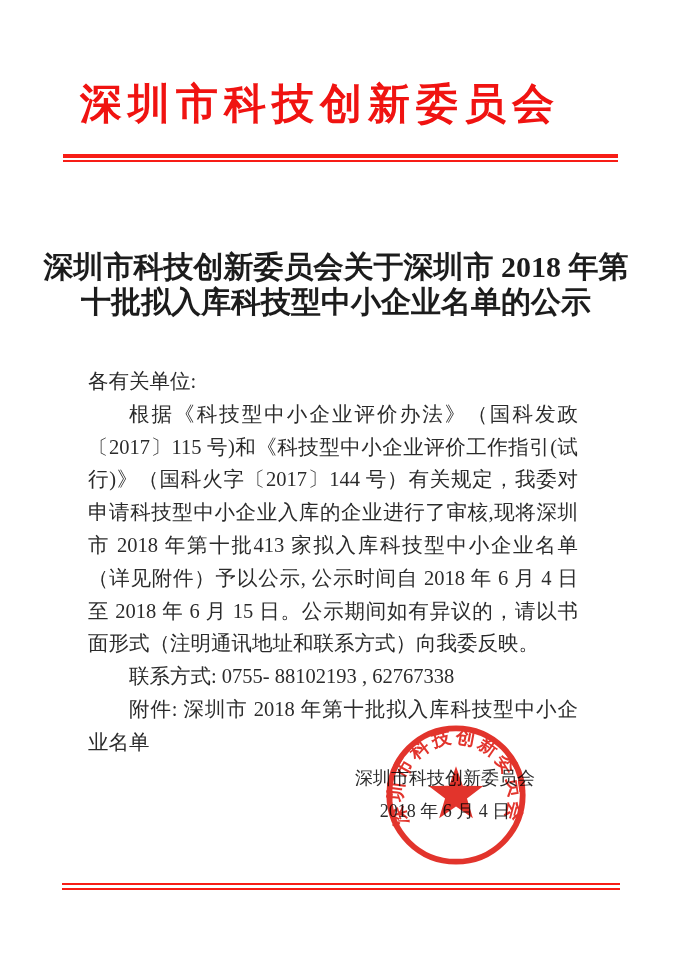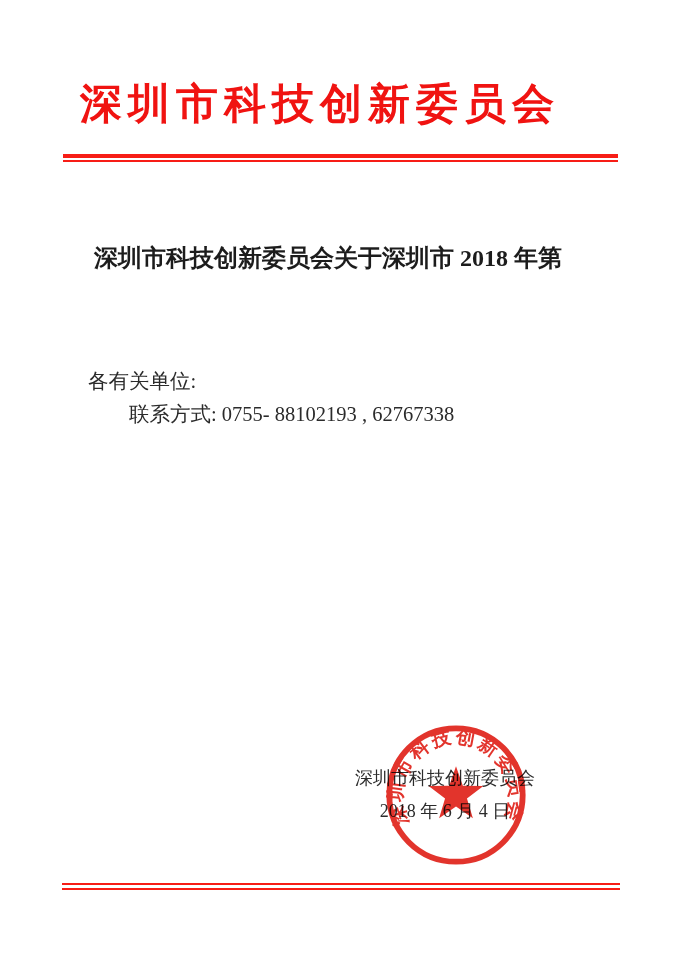--- a/index.html
+++ b/index.html
@@ -18,22 +18,22 @@
   }
   .letterhead{
     position:absolute;top:76px;left:-20px;width:680px;
     text-align:center;font-size:42px;font-weight:bold;letter-spacing:6px;
     color:var(--letterhead-red);white-space:nowrap;
   }
   .rule-top{position:absolute;top:154px;left:63px;width:555px;}
   .rule-top .thick{height:4px;background:var(--rule-red);}
   .rule-top .thin{height:2px;background:var(--rule-red);margin-top:2px;}
   .doc-title{
-    position:absolute;top:233px;left:10px;width:620px;margin:8px;
-    text-align:center;font-size:24px;font-weight:bold;line-height:35px;
+    position:absolute;top:233px;left:10px;width:620px;margin:16px;
+    text-align:center;font-size:30px;font-weight:bold;line-height:35px;
     color:var(--title-black);
   }
   .body-block{
     position:absolute;top:337px;left:88px;width:490px;
     font-size:20.5px;line-height:32.8px;color:var(--body-black);
     text-align:justify;
     margin-top:28px;
   }
   .body-block p{margin:0;}
   .indent{text-indent:2em;}
@@ -58,25 +58,28 @@
 
   <div class="letterhead">深圳市科技创新委员会</div>
 
   <div class="rule-top">
     <div class="thick"></div>
     <div class="thin"></div>
   </div>
 
   <h1 class="doc-title">
     <span style="display:block">深圳市科技创新委员会关于深圳市 2018 年第</span>
+    <span style="display:block">十批拟入库科技型中小企业名单的公示</span>
   </h1>
 
   <div class="body-block">
     <p>各有关单位:</p>
+    <p class="indent">根据《科技型中小企业评价办法》（国科发政〔2017〕115 号)和《科技型中小企业评价工作指引(试行)》（国科火字〔2017〕144 号）有关规定，我委对申请科技型中小企业入库的企业进行了审核,现将深圳市 2018 年第十批413 家拟入库科技型中小企业名单（详见附件）予以公示, 公示时间自 2018 年 6 月 4 日至 2018 年 6 月 15 日。公示期间如有异议的，请以书面形式（注明通讯地址和联系方式）向我委反映。</p>
     <p class="indent">联系方式: 0755- 88102193 , 62767338</p>
+    <p class="indent attachment">附件: 深圳市 2018 年第十批拟入库科技型中小企业名单</p>
   </div>
 
   <div class="signature-block">
     <div>深圳市科技创新委员会</div>
     <div>2018 年 6 月 4 日</div>
   </div>
 
   <svg class="seal" viewBox="0 0 150 150" xmlns="http://www.w3.org/2000/svg">
     <circle cx="75" cy="75" r="69.5" fill="none" stroke="var(--seal-red)" stroke-width="6"></circle>
     <polygon points="75,45 82.1,65.3 103.5,65.7 86.4,78.7 92.6,99.3 75,87 57.4,99.3 63.6,78.7 46.5,65.7 67.9,65.3" fill="var(--seal-red)"></polygon>

